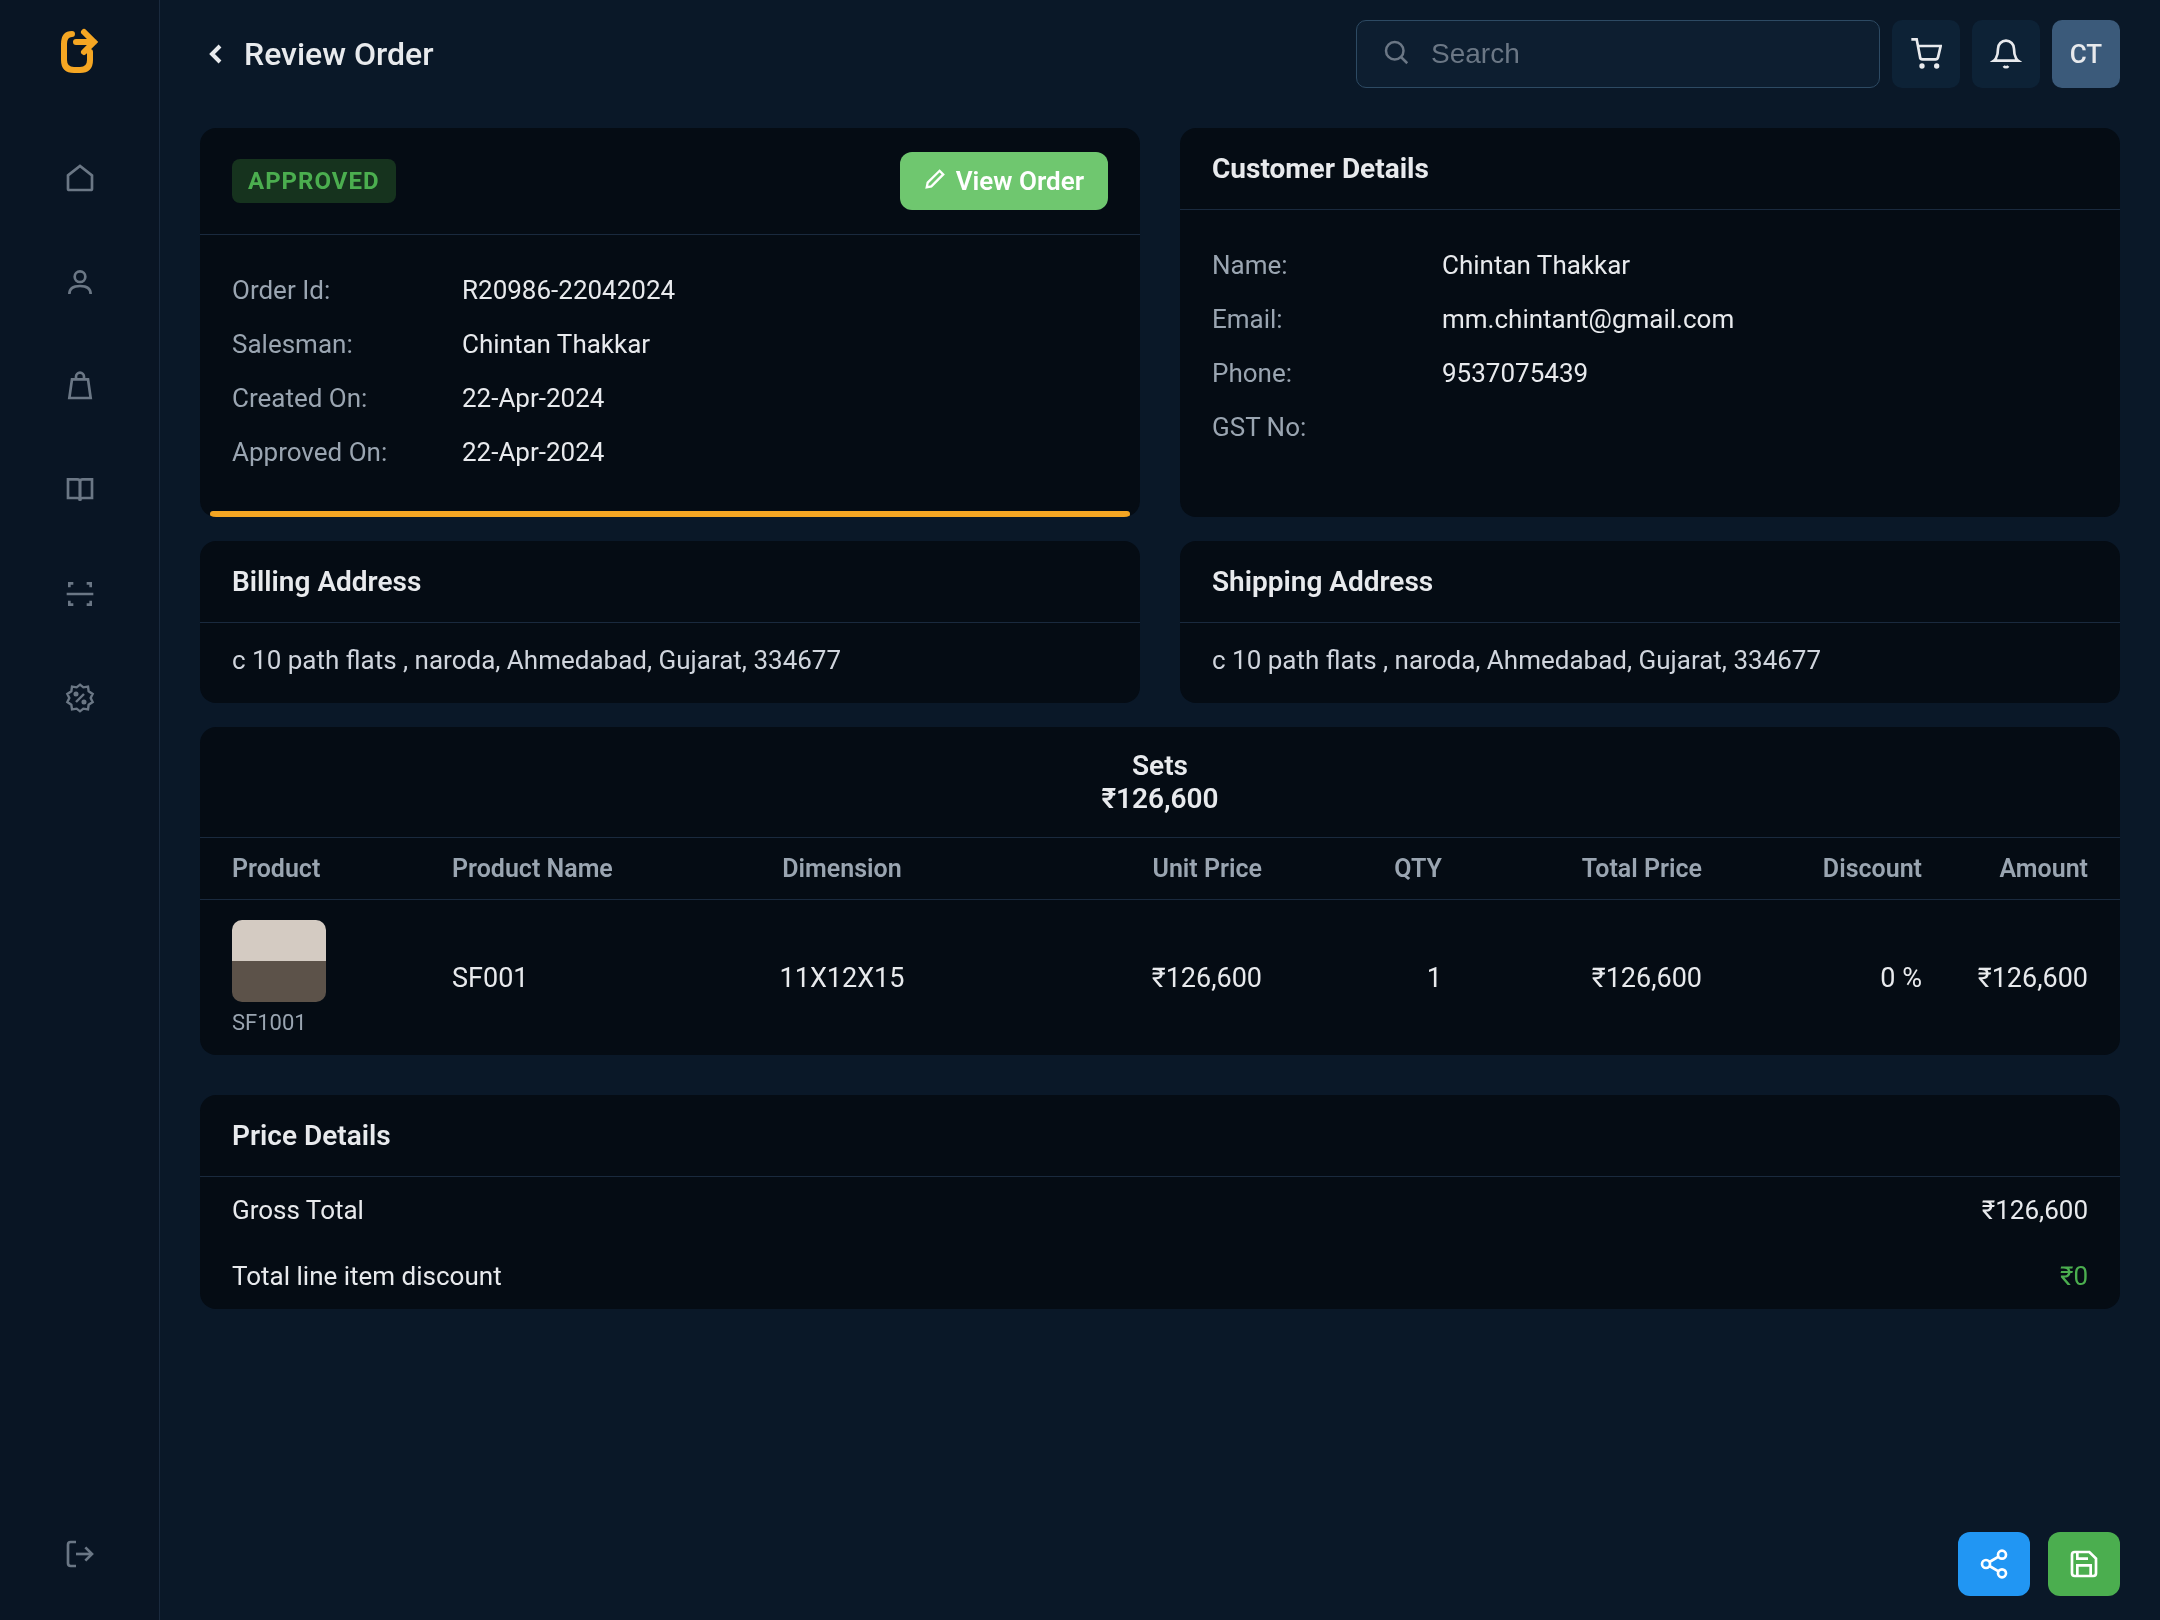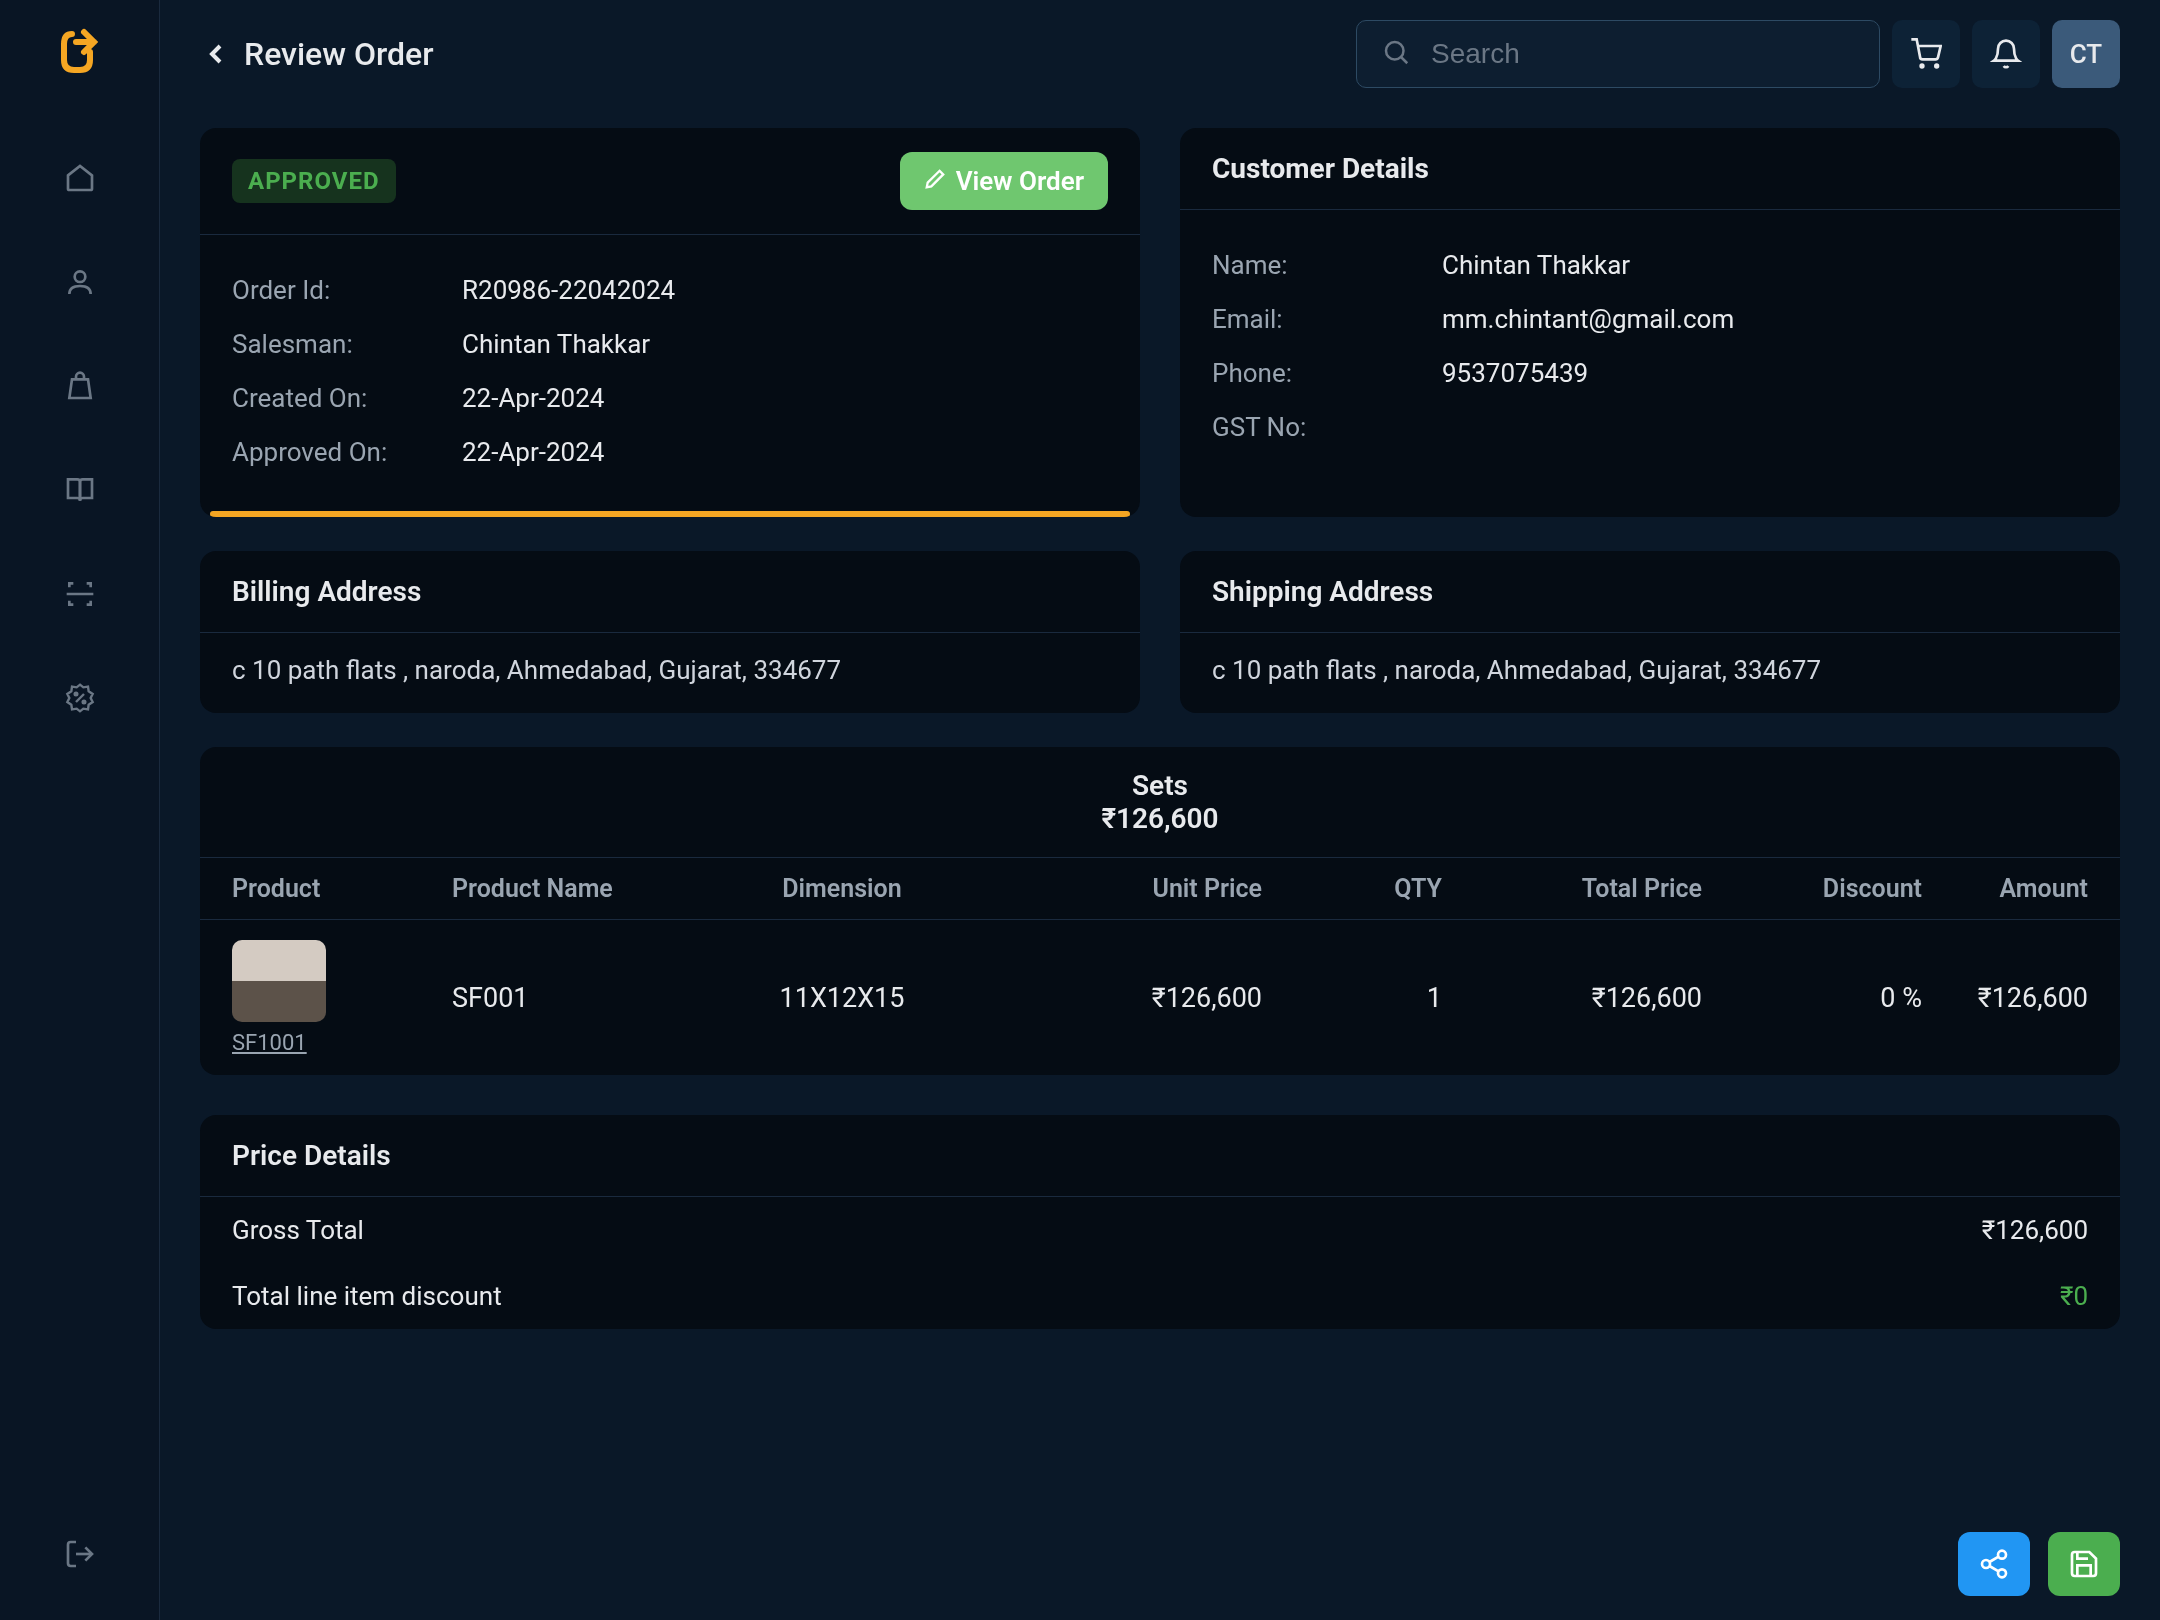--- a/index.html
+++ b/index.html
@@ -111,21 +111,21 @@
       cursor: pointer;
     }
     .content {
       flex: 1;
       padding: 20px 40px 40px 40px;
       overflow-y: auto;
     }
     .row {
       display: flex;
       gap: 40px;
-      margin-bottom: 34px;
+      margin-bottom: 24px;
     }
     .card {
       background: #050c14;
       border-radius: 16px;
       flex: 1;
       overflow: hidden;
     }
     .order-card { position: relative; }
     .order-card::after {
       content: "";
@@ -228,21 +228,21 @@
       flex-direction: column;
       align-items: flex-start;
       gap: 8px;
     }
     .product-thumb {
       width: 94px;
       height: 82px;
       background: linear-gradient(#d4cbc2 50%, #5c5249 50%);
       border-radius: 10px;
     }
-    .product-code { font-size: 22px; color: #9aa5b1; text-decoration: underline; }
+    .product-code { font-size: 22px; color: #9aa5b1; }
     .right { text-align: right; }
     .center { text-align: center; }
     .price-row {
       display: flex;
       justify-content: space-between;
       padding: 18px 32px;
       font-size: 26px;
     }
     .green-text { color: #4bae4f; }
     .bottom-actions {

